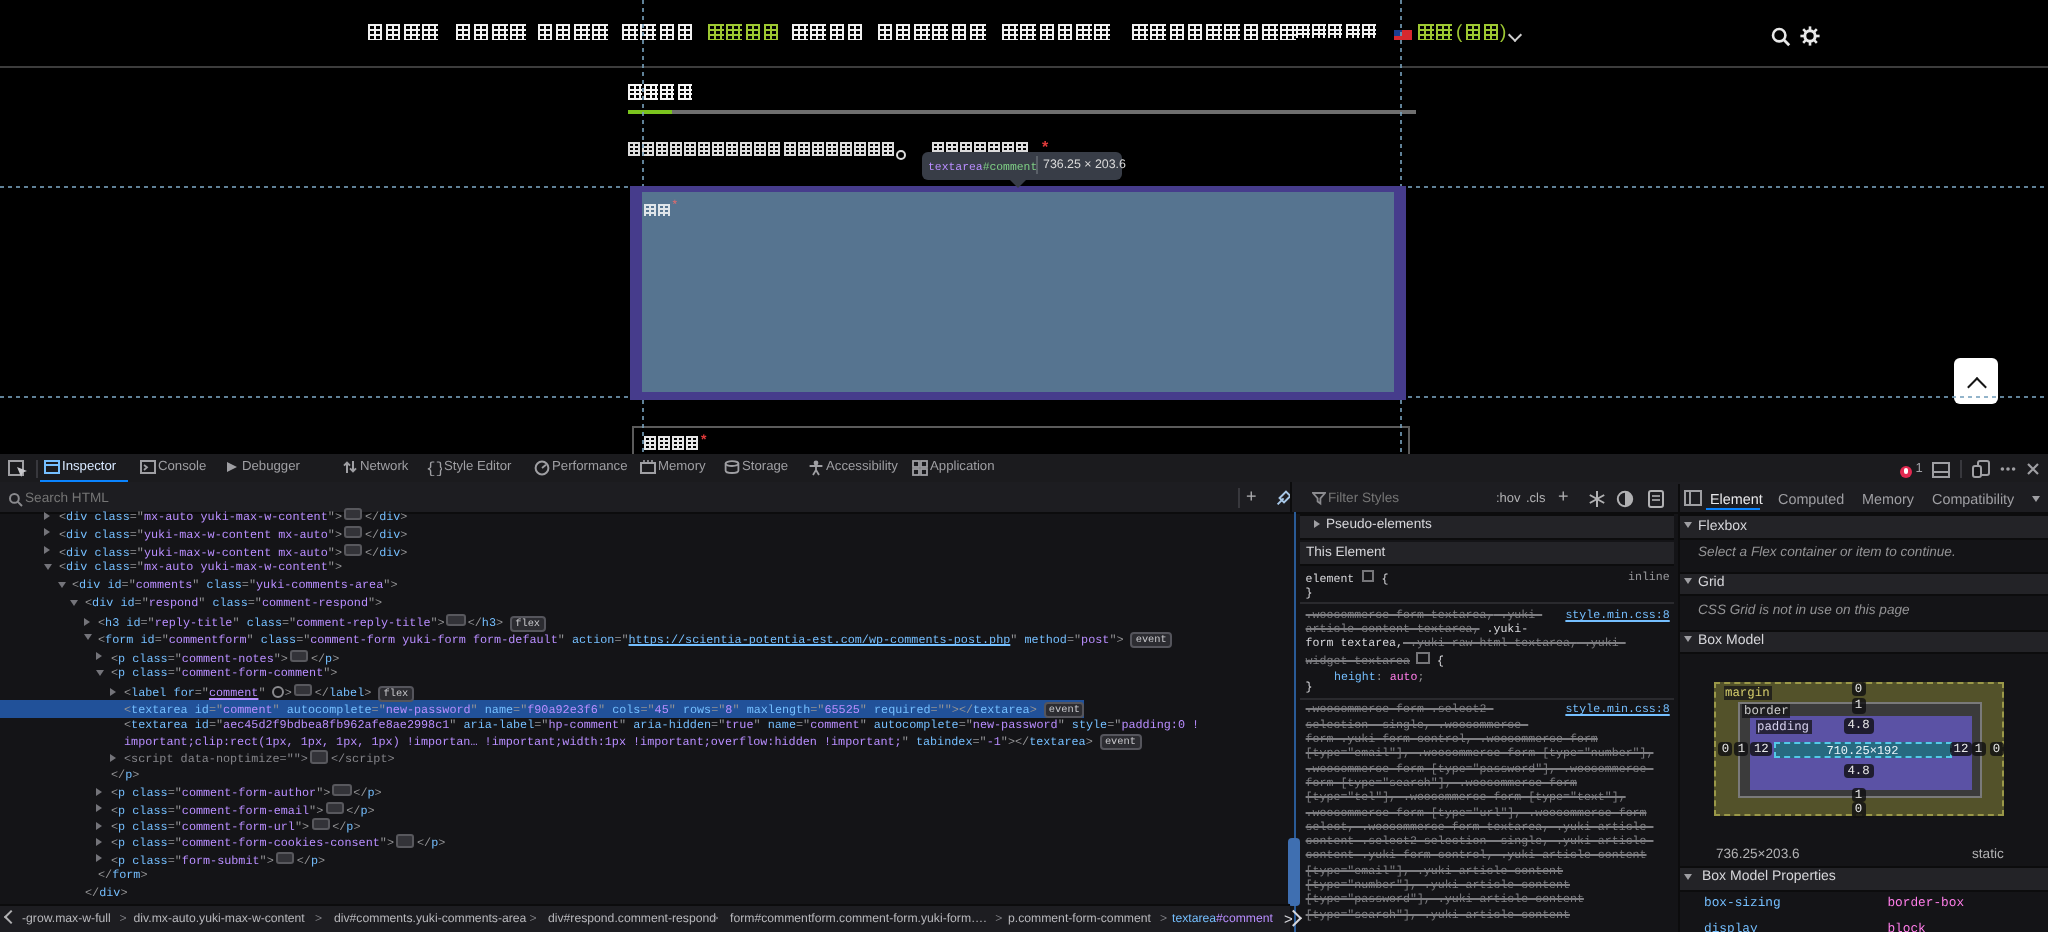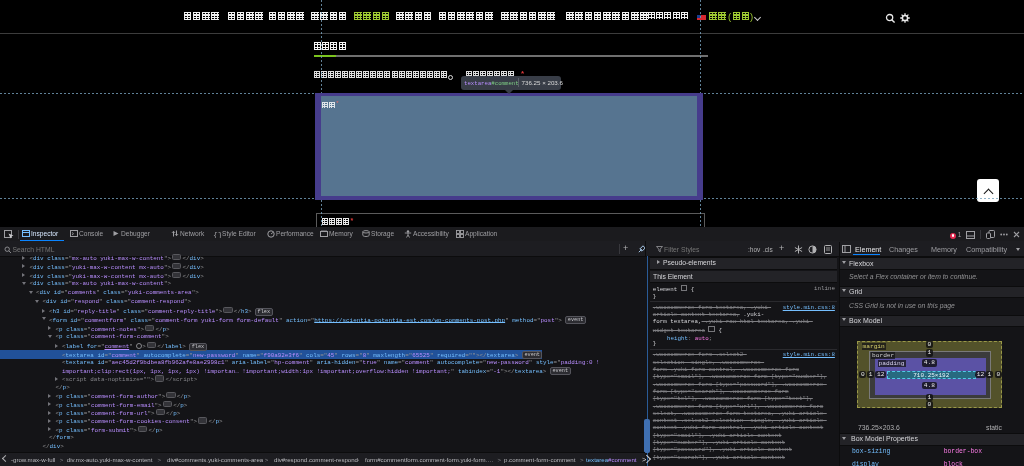--- a/index.html
+++ b/index.html
@@ -204,21 +204,21 @@
       <rect x="0.5" y="0.5" width="7" height="8" rx="1" fill="none" stroke="#b1b1b3" stroke-width="1"></rect>
       <line x1="2" y1="3" x2="6" y2="3" stroke="#b1b1b3" stroke-width="0.8"></line>
       <line x1="2" y1="5" x2="6" y2="5" stroke="#b1b1b3" stroke-width="0.8"></line>
     </svg>
 <svg class="a" style="left:842px;top:17.5px;" width="9" height="8" viewBox="0 0 9 8">
       <rect x="0.5" y="0.5" width="8" height="7" fill="none" stroke="#9f9fa3" stroke-width="1"></rect>
       <line x1="3" y1="0.5" x2="3" y2="7.5" stroke="#9f9fa3" stroke-width="1"></line>
     </svg>
 <div class="a" style="left:855px;top:18.4px;font-size:7.2px;color:#e8e8ea;">Element</div>
 <div class="a" style="left:853px;top:26.5px;width:27px;height:1.5px;background:#0a84ff;"></div>
-<div class="a" style="left:889px;top:18.4px;font-size:7.2px;color:#9f9fa3;">Changes</div>
+<div class="a" style="left:889px;top:18.4px;font-size:7.2px;color:#9f9fa3;">Computed</div>
 <div class="a" style="left:931px;top:18.4px;font-size:7.2px;color:#9f9fa3;">Memory</div>
 <div class="a" style="left:966px;top:18.4px;font-size:7.2px;color:#9f9fa3;">Compatibility</div>
 <span class="a trid" style="left:1016px;top:20.5px;border-top-color:#9f9fa3;"></span>
 <div class="a" style="left:0;top:123.35000000000001px;width:542px;height:8.2px;background:#215199;z-index:2;"></div>
 <span class="a tri" style="left:22.0px;top:28.50000000000001px;z-index:3;"></span>
 <div class="mrow" style="left:29.5px;top:26.80000000000001px;z-index:3;"><span class="g">&lt;</span><span class="b">div</span> <span class="b">class</span><span class="g">="</span><span class="v">mx-auto yuki-max-w-content</span><span class="g">"</span><span class="g">&gt;</span><span class="ell"></span><span class="g">&lt;/</span><span class="b">div</span><span class="g">&gt;</span></div>
 <span class="a tri" style="left:22.0px;top:37.350000000000016px;z-index:3;"></span>
 <div class="mrow" style="left:29.5px;top:35.65000000000001px;z-index:3;"><span class="g">&lt;</span><span class="b">div</span> <span class="b">class</span><span class="g">="</span><span class="v">yuki-max-w-content mx-auto</span><span class="g">"</span><span class="g">&gt;</span><span class="ell"></span><span class="g">&lt;/</span><span class="b">div</span><span class="g">&gt;</span></div>
 <span class="a tri" style="left:22.0px;top:46.20000000000002px;z-index:3;"></span>
 <div class="mrow" style="left:29.5px;top:44.500000000000014px;z-index:3;"><span class="g">&lt;</span><span class="b">div</span> <span class="b">class</span><span class="g">="</span><span class="v">yuki-max-w-content mx-auto</span><span class="g">"</span><span class="g">&gt;</span><span class="ell"></span><span class="g">&lt;/</span><span class="b">div</span><span class="g">&gt;</span></div>

